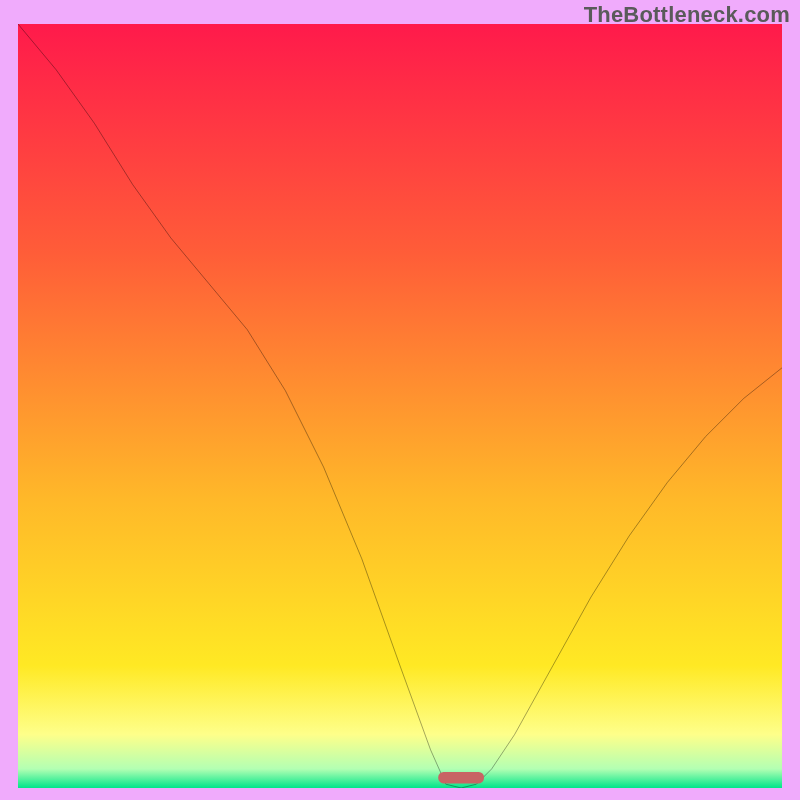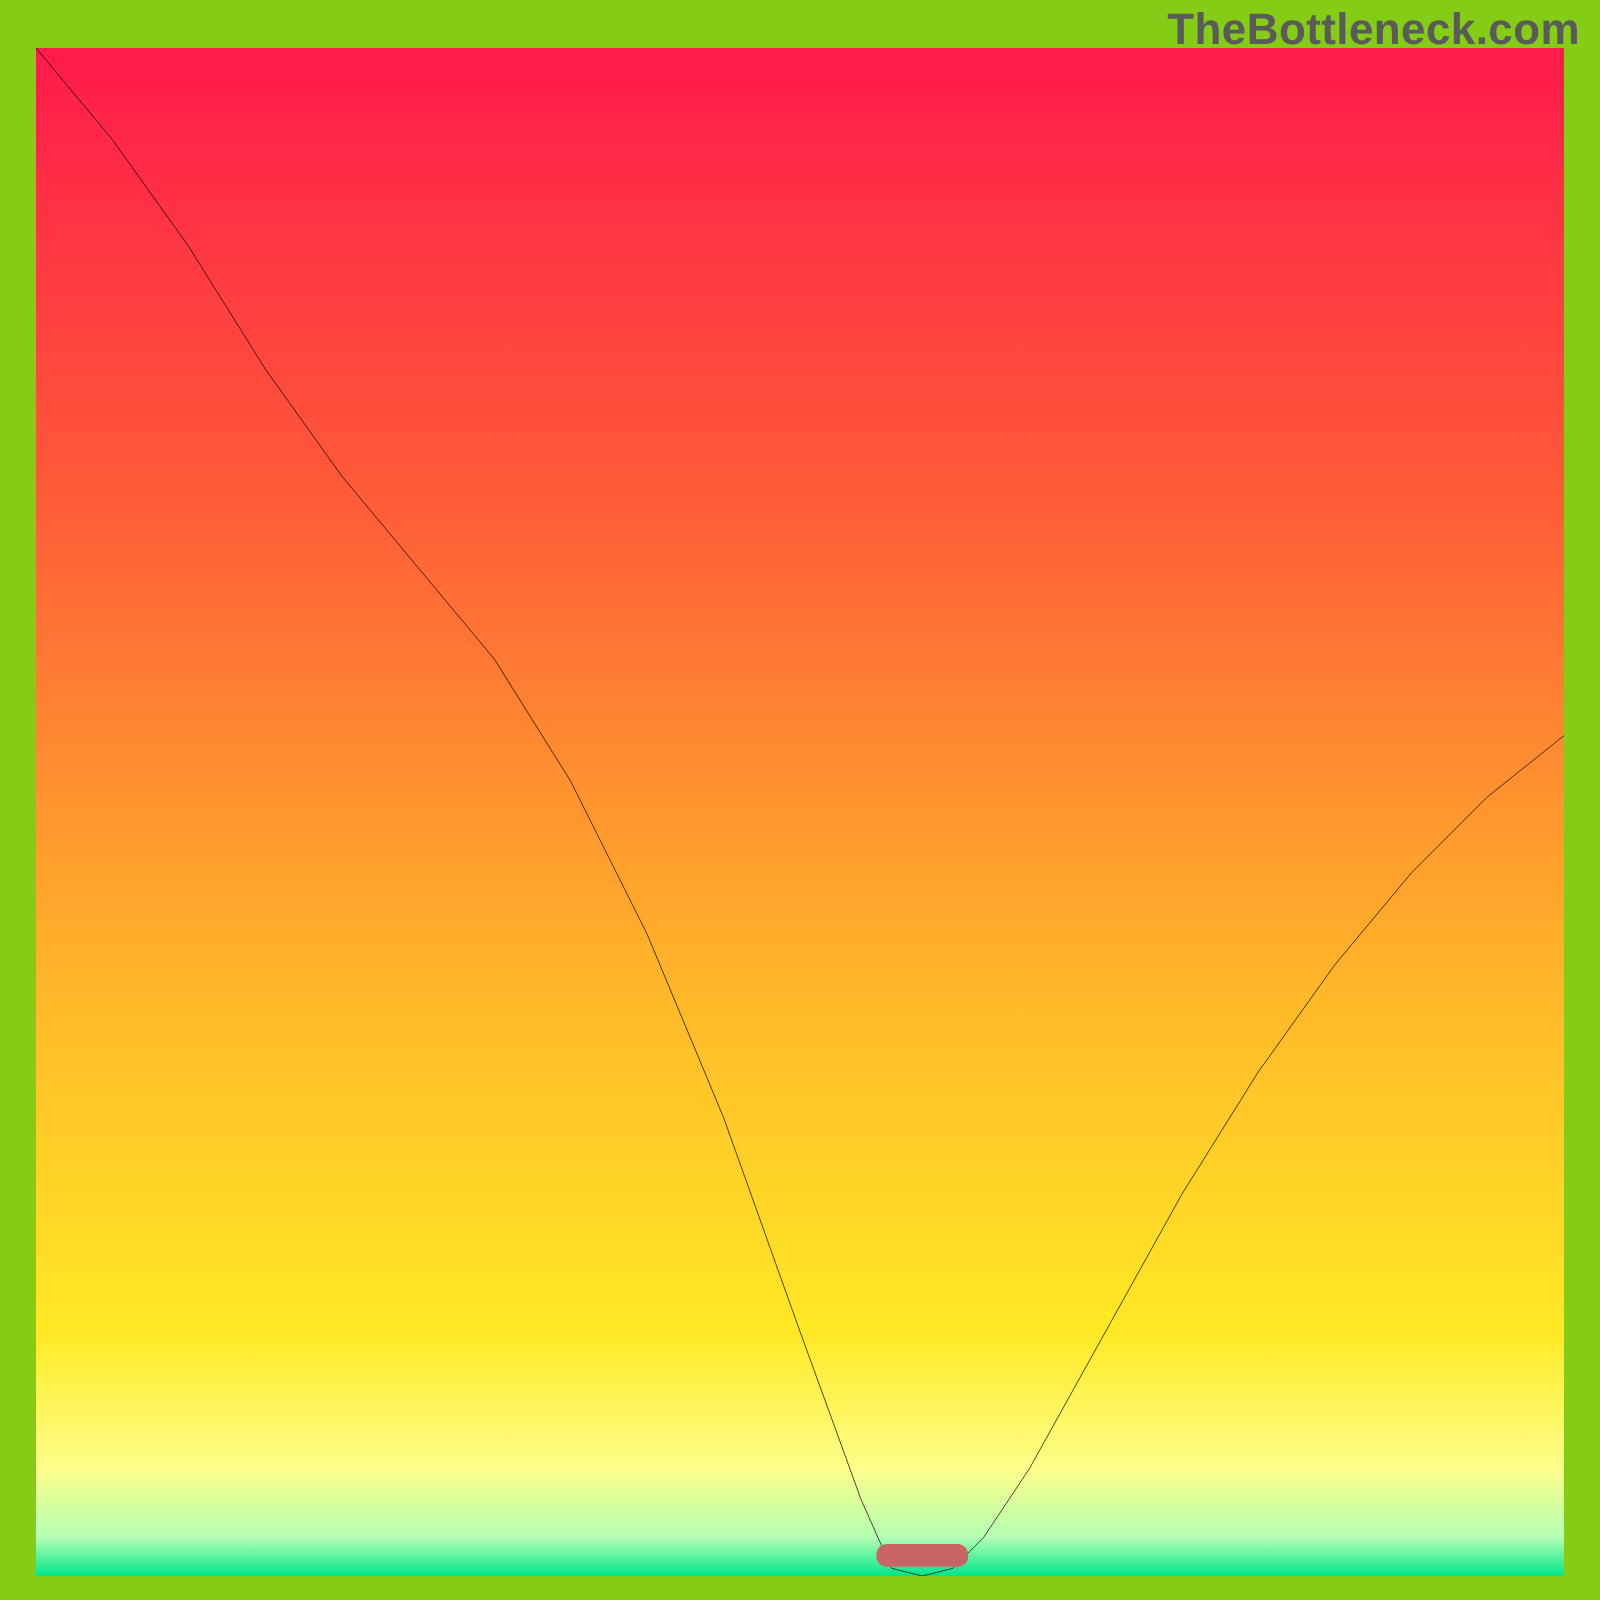--- a/index.html
+++ b/index.html
@@ -7,21 +7,21 @@
     padding: 0;
     width: 800px;
     height: 800px;
     background: #000;
     overflow: hidden;
   }
   .frame {
     position: relative;
     width: 800px;
     height: 800px;
-    background: #84cc16;
+    background: #f0abfc;
   }
   .watermark {
     position: absolute;
     top: 2px;
     right: 10px;
     font-family: Arial, Helvetica, sans-serif;
     font-size: 22px;
     font-weight: 600;
     color: #5a5a5a;
     letter-spacing: 0.2px;

